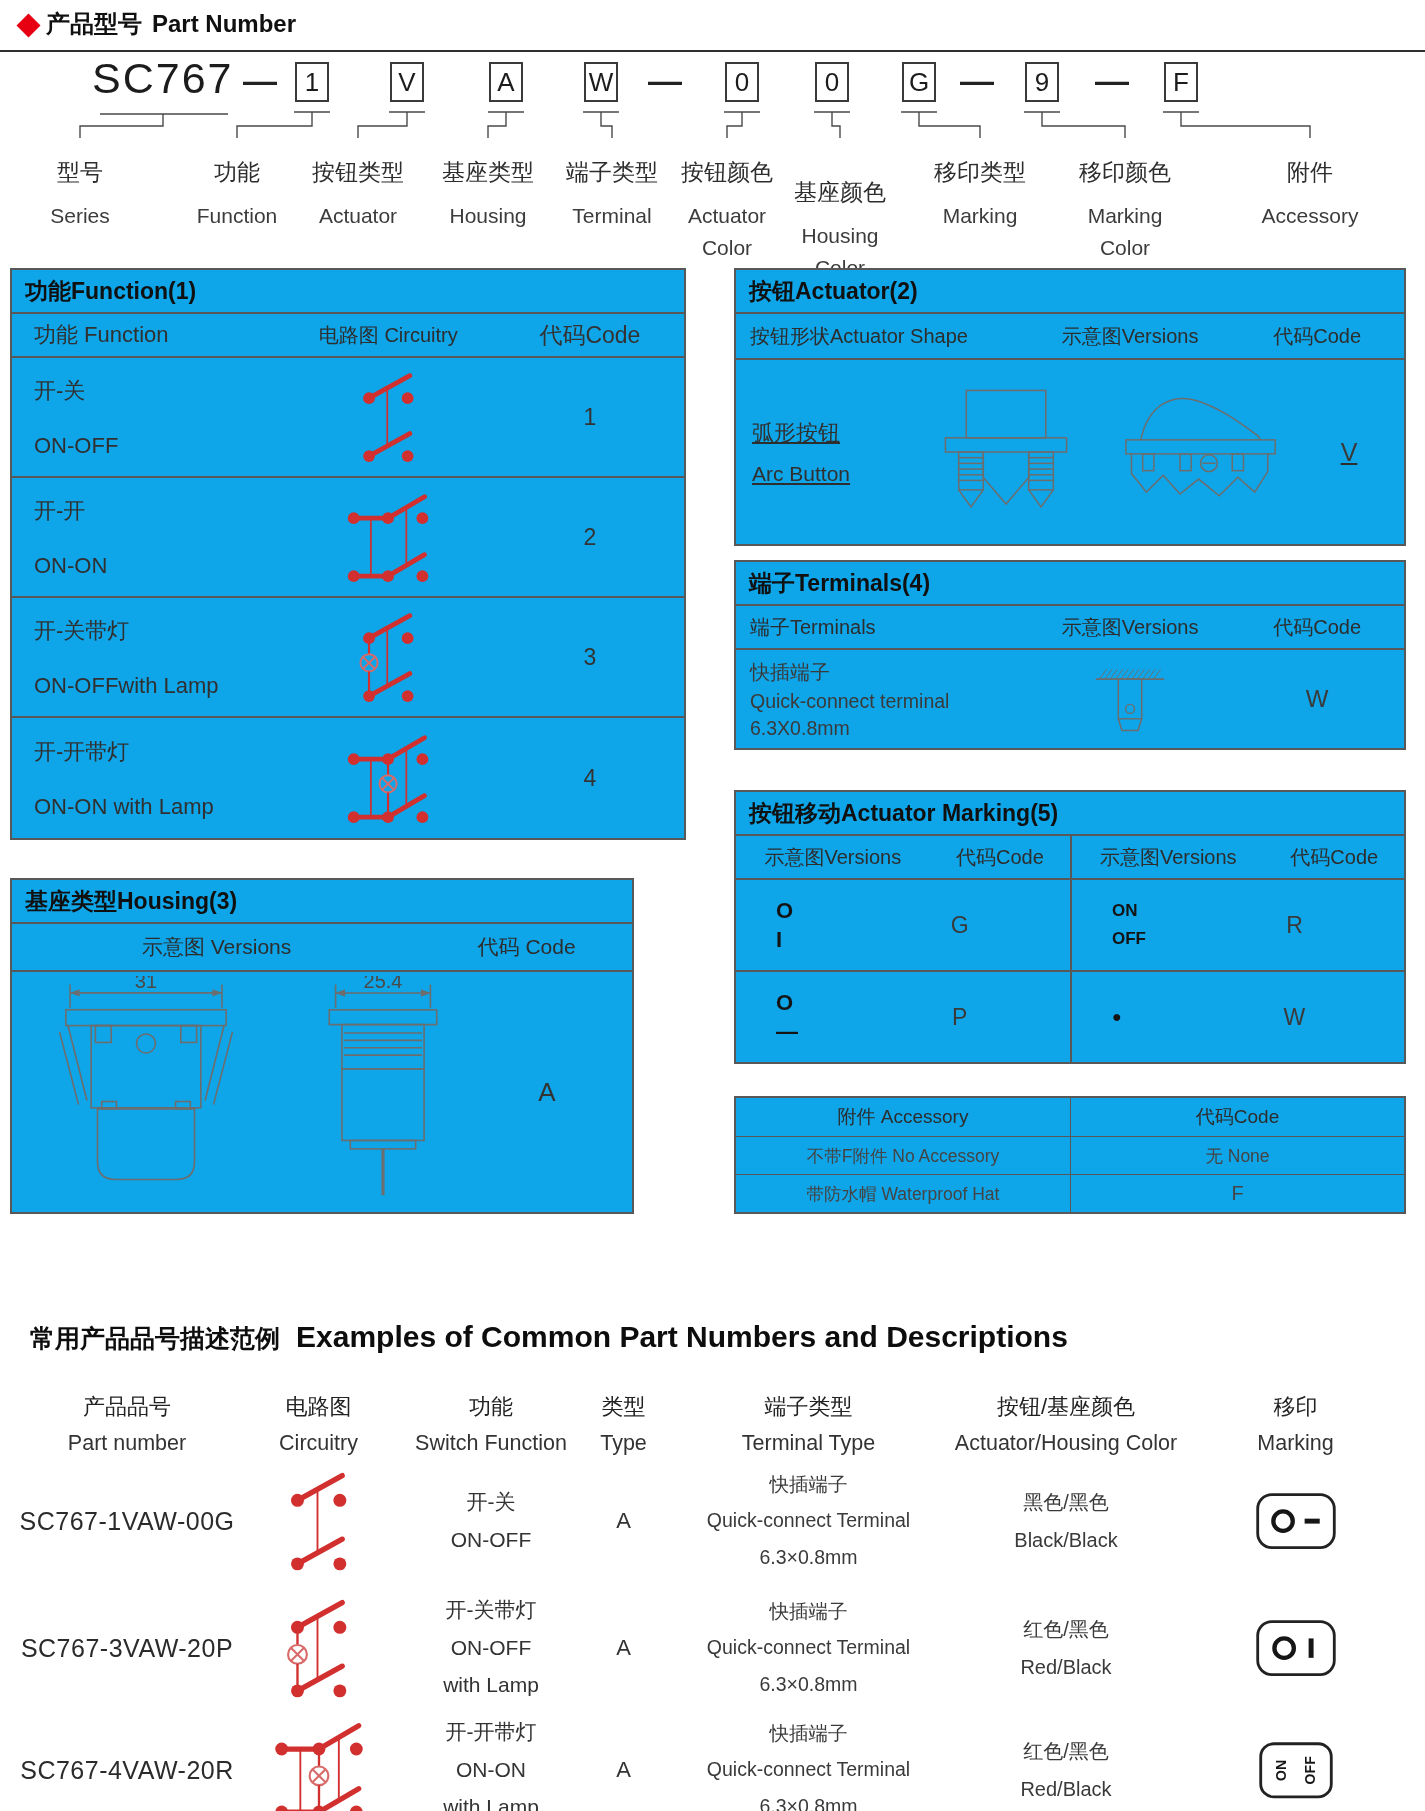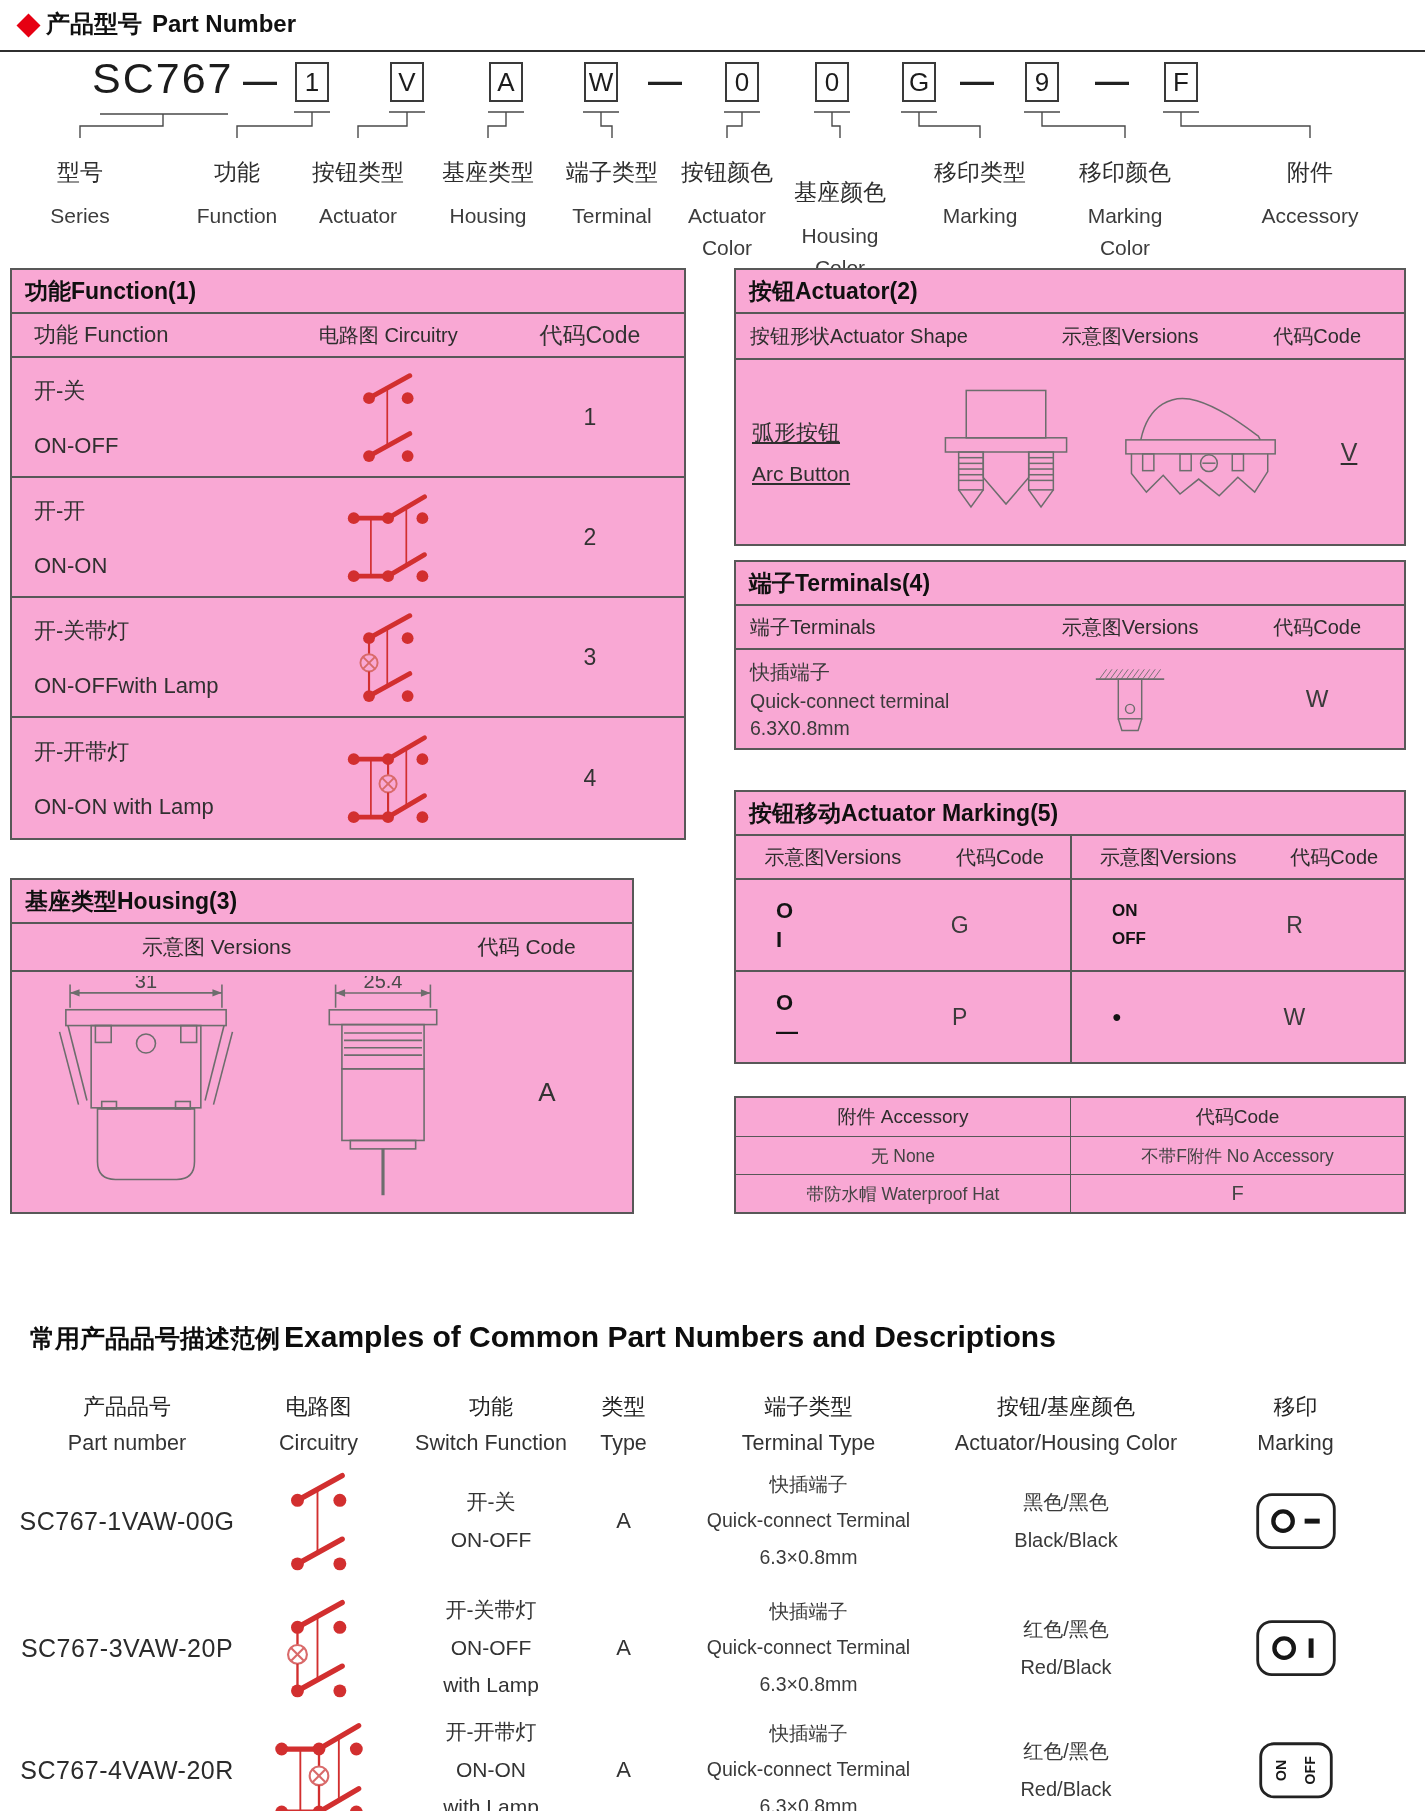--- a/index.html
+++ b/index.html
@@ -18,21 +18,21 @@
   .pn-series { position:absolute; left:92px; top:54px; font-size:43px; color:#1c1c1c; letter-spacing:2px; }
   .pn-box { position:absolute; top:62px; width:34px; height:40px; border:2px solid #3a3a3a;
             display:flex; align-items:center; justify-content:center; font-size:26px; color:#1c1c1c; }
   .pn-dash { position:absolute; top:58px; width:44px; text-align:center; font-size:34px; line-height:44px; color:#222; font-weight:bold;}
   .pn-label { position:absolute; top:157px; transform:translateX(-50%); text-align:center; }
   .pn-label .zh { display:block; font-size:23px; color:#2d2d2d; margin-bottom:12px; }
   .pn-label .en { display:block; font-size:21px; color:#3c3c3c; line-height:1.5; }
   .pn-connectors { position:absolute; left:0; top:0; width:1425px; height:240px; pointer-events:none; }
 
   
-  .tbl { position:absolute; border:2px solid #585858; background:#f9a8d4; }
+  .tbl { position:absolute; border:2px solid #585858; background:#0ea5e9; }
   .tbl-title { display:flex; align-items:center; height:44px; padding:0 13px; font-size:23px; font-weight:bold;
                color:#101010; border-bottom:2px solid #585858; }
   .thead { display:flex; align-items:center; font-size:20px; color:#2d2d2d; border-bottom:2px solid #585858; }
 
   
   .fn-head { height:44px; }
   .fn-row { display:flex; height:120px; border-bottom:2px solid #585858; }
   .fn-row:last-child { border-bottom:none; }
   .c-label { width:40%; padding-left:22px; display:flex; flex-direction:column; justify-content:center; gap:27px;
              font-size:22px; color:#303030; }
@@ -63,21 +63,21 @@
   .mk-code { flex:1; text-align:center; font-size:23px; color:#3a3a3a; }
 
   
   .acc-head { height:38px; font-size:19px; }
   .acc-row { display:flex; height:38px; border-top:1.5px solid #585858; font-size:17.5px; color:#444; }
   .acc-cell { width:50%; display:flex; align-items:center; justify-content:center; }
   .acc-cell + .acc-cell { border-left:1.5px solid #585858; }
   .acc-head .acc-cell { color:#2d2d2d; }
 
   
-  .ex-title { position:absolute; left:30px; top:1320px; display:flex; align-items:baseline; gap:4px; }
+  .ex-title { position:absolute; left:30px; top:1320px; display:flex; align-items:baseline; gap:16px; }
   .ex-title .zh { font-size:25px; font-weight:bold; color:#0d0d0d; }
   .ex-title .en { font-size:30px; font-weight:bold; color:#0d0d0d; }
   .ex-grid { position:absolute; left:18px; top:1388px; width:1392px; display:grid;
              grid-template-columns:218px 165px 180px 85px 285px 230px 229px;
              grid-template-rows:72px 122px 132px 112px; }
   .ex-hcell { display:flex; flex-direction:column; align-items:center; justify-content:flex-start; gap:9px; padding-top:4px; }
   .ex-hcell .zh { font-size:22px; color:#222; }
   .ex-hcell .en { font-size:21.5px; color:#333; }
   .ex-cell { display:flex; flex-direction:column; align-items:center; justify-content:center; gap:7px; }
   .ex-part { font-size:25px; color:#2b2b2b; letter-spacing:0.5px; }
@@ -477,22 +477,22 @@
       </div>
     </div>
   </div>
 
   <div class="tbl" style="left:734px; top:1096px; width:672px;">
     <div class="thead acc-head" style="border-bottom:none;">
       <span class="acc-cell" style="height:100%;">附件  Accessory</span>
       <span class="acc-cell" style="height:100%;">代码Code</span>
     </div>
     <div class="acc-row">
+      <span class="acc-cell">不带F附件 No Accessory</span>
       <span class="acc-cell">无 None</span>
-      <span class="acc-cell">不带F附件 No Accessory</span>
     </div>
     <div class="acc-row">
       <span class="acc-cell">带防水帽 Waterproof Hat</span>
       <span class="acc-cell" style="font-size:20px;">F</span>
     </div>
   </div>
 
   <div class="ex-title">
     <span class="zh">常用产品品号描述范例</span>
     <span class="en">Examples of Common Part Numbers and Descriptions</span>

